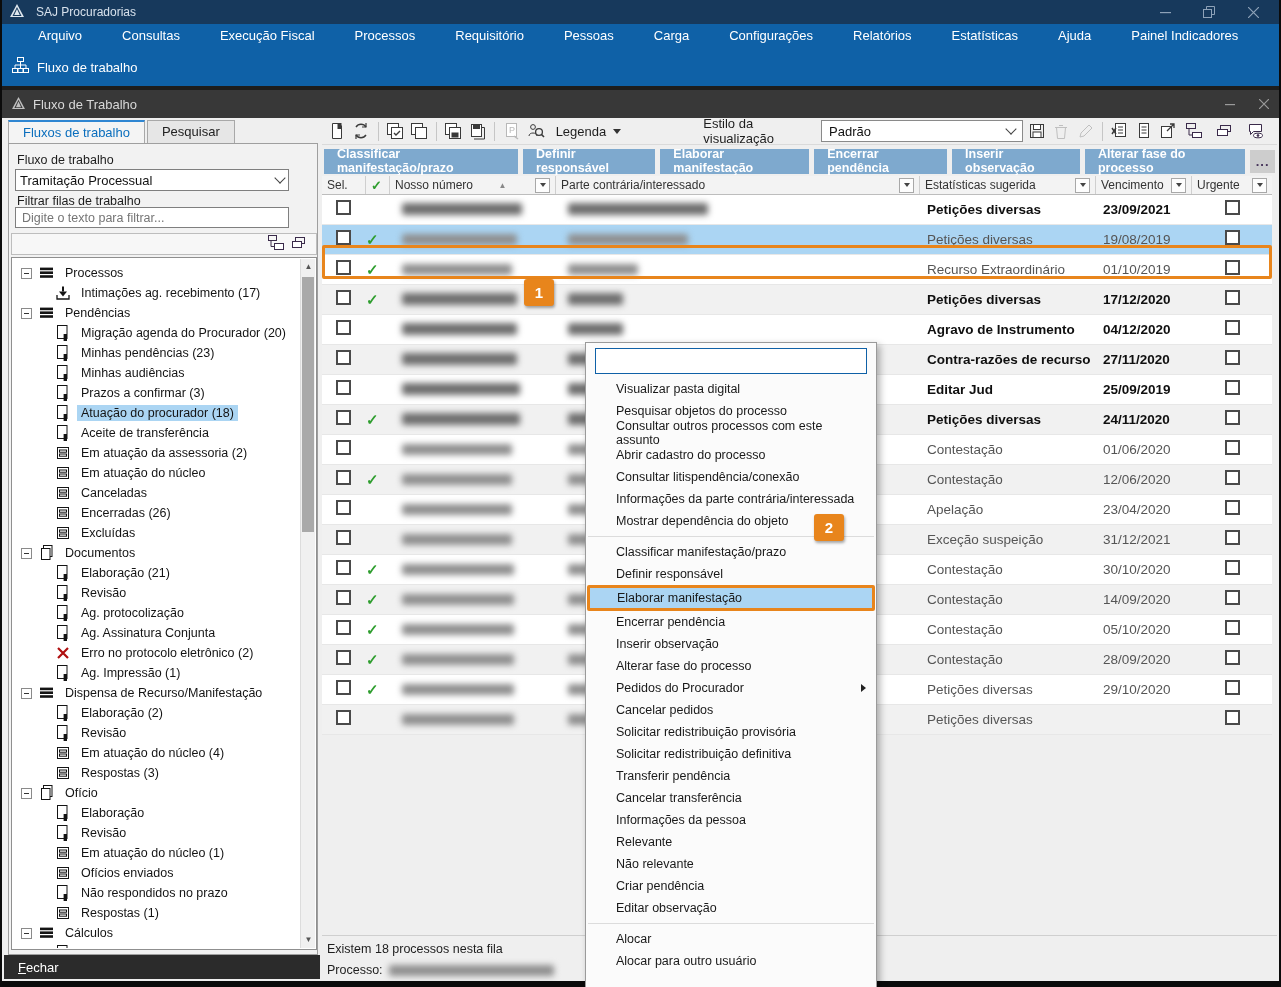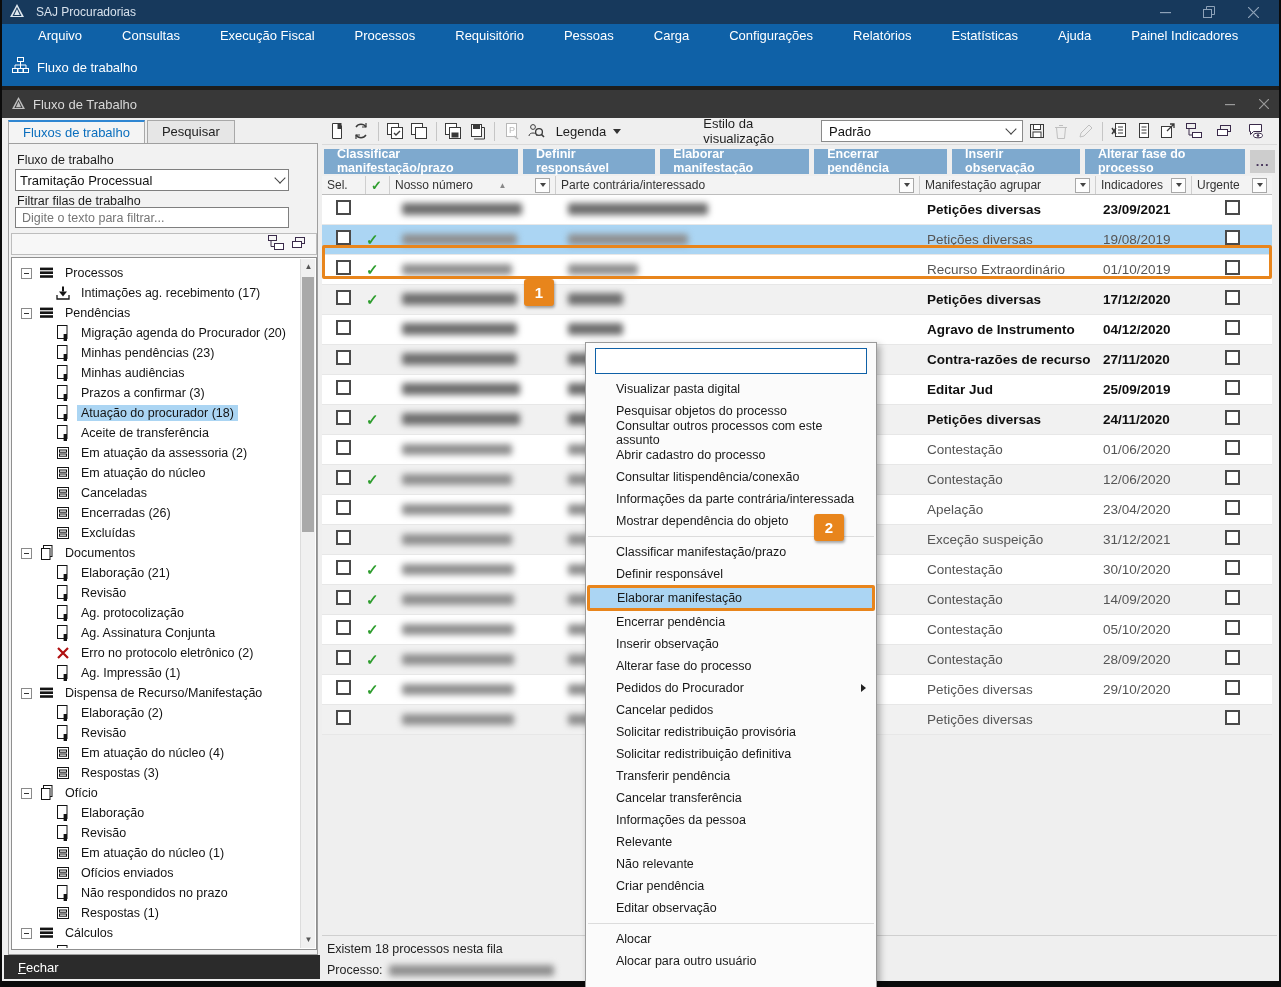--- a/index.html
+++ b/index.html
@@ -785,27 +785,27 @@
               <span class="tri-down"></span>
             </span>
         </div>
         <div class="hcell">
           <span>Parte contrária/interessado</span>
           <span class="fbtn">
               <span class="tri-down"></span>
             </span>
         </div>
         <div class="hcell">
-          <span>Manifestação agrupar</span>
+          <span>Estatísticas sugerida</span>
           <span class="fbtn">
               <span class="tri-down"></span>
             </span>
         </div>
         <div class="hcell">
-          <span>Indicadores</span>
+          <span>Vencimento</span>
           <span class="fbtn">
               <span class="tri-down"></span>
             </span>
         </div>
         <div class="hcell" style="border-right:none">
           <span>Urgente</span>
           <span class="fbtn">
               <span class="tri-down"></span>
             </span>
         </div>

